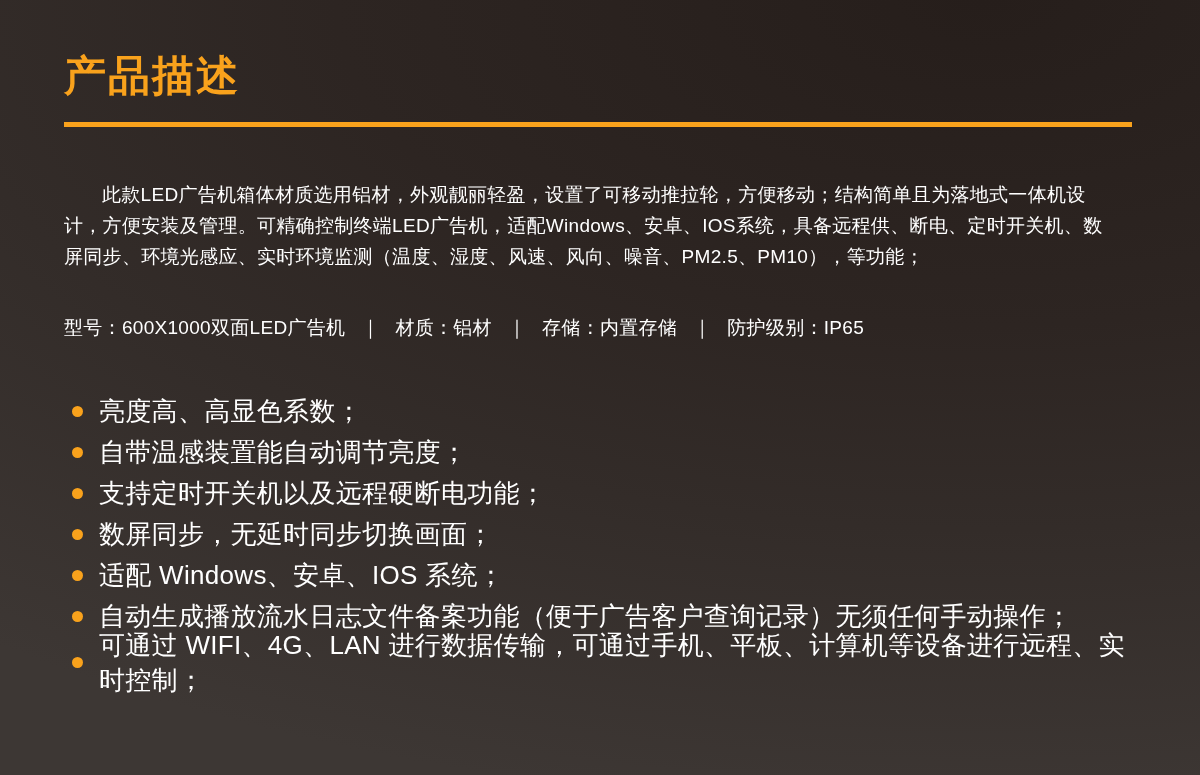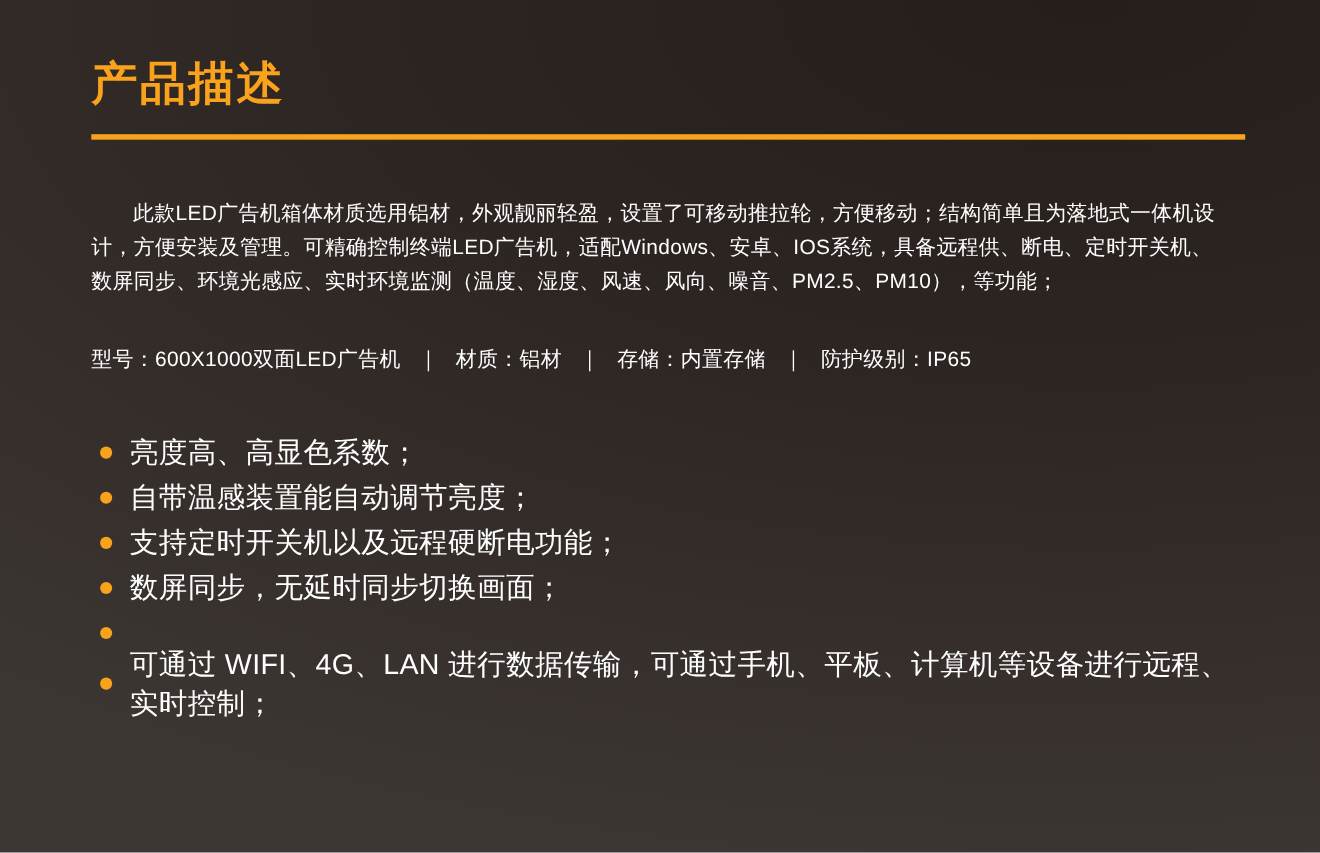--- a/index.html
+++ b/index.html
@@ -5,21 +5,21 @@
   html, body { margin: 0; padding: 0; }
   body {
     width: 1200px;
     height: 775px;
     overflow: hidden;
     background: radial-gradient(135% 105% at 82% 0%, #261e1b 0%, #2d2522 40%, #332c29 65%, #3d3734 100%);
     font-family: "Liberation Sans", "DejaVu Sans", sans-serif;
     color: var(--text, #ffffff);
     -webkit-font-smoothing: antialiased;
   }
-  .page { padding: 55px 68px 0 83px; }
+  .page { padding: 55px 68px 0 64px; }
 
   .title {
     margin: 0;
     font-size: 42px;
     line-height: 1;
     font-weight: 700;
     letter-spacing: 2px;
     color: var(--accent, #f9a21c);
   }
   .divider {
@@ -105,20 +105,25 @@
       <li class="feature">
       <span class="dot"></span>
       <span class="feature-text">支持定时开关机以及远程硬断电功能；</span>
     </li>
       <li class="feature">
       <span class="dot"></span>
       <span class="feature-text">数屏同步，无延时同步切换画面；</span>
     </li>
       <li class="feature">
       <span class="dot"></span>
+      <span class="feature-text">适配 Windows、安卓、IOS 系统；</span>
+    </li>
+      <li class="feature">
+      <span class="dot"></span>
+      <span class="feature-text">自动生成播放流水日志文件备案功能（便于广告客户查询记录）无须任何手动操作；</span>
     </li>
       <li class="feature">
       <span class="dot"></span>
       <span class="feature-text">可通过 WIFI、4G、LAN 进行数据传输，可通过手机、平板、计算机等设备进行远程、实时控制；</span>
     </li>
     </ul>
 
 </div>
 
 </body></html>

